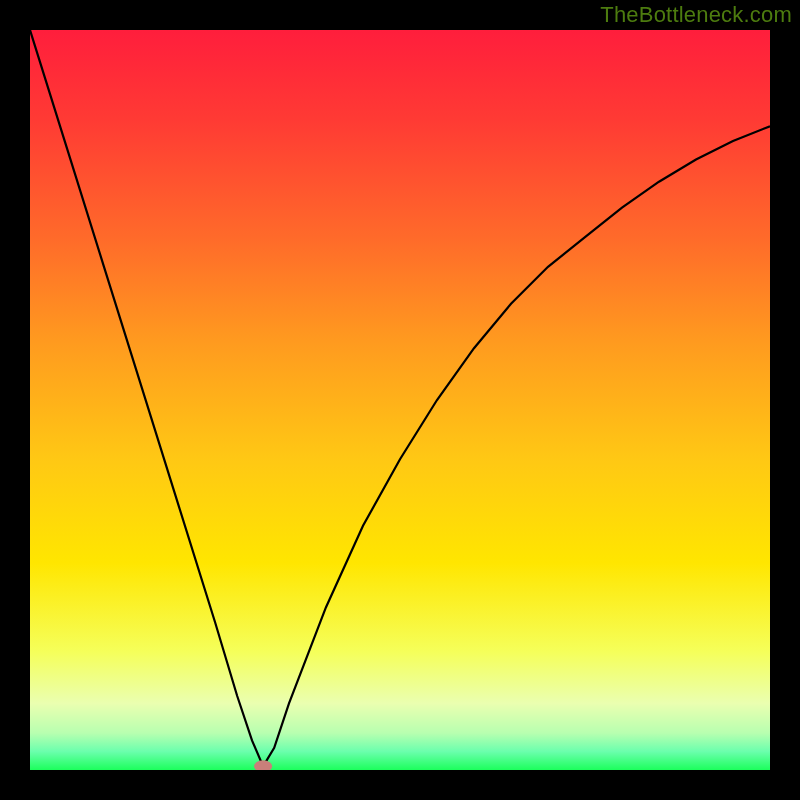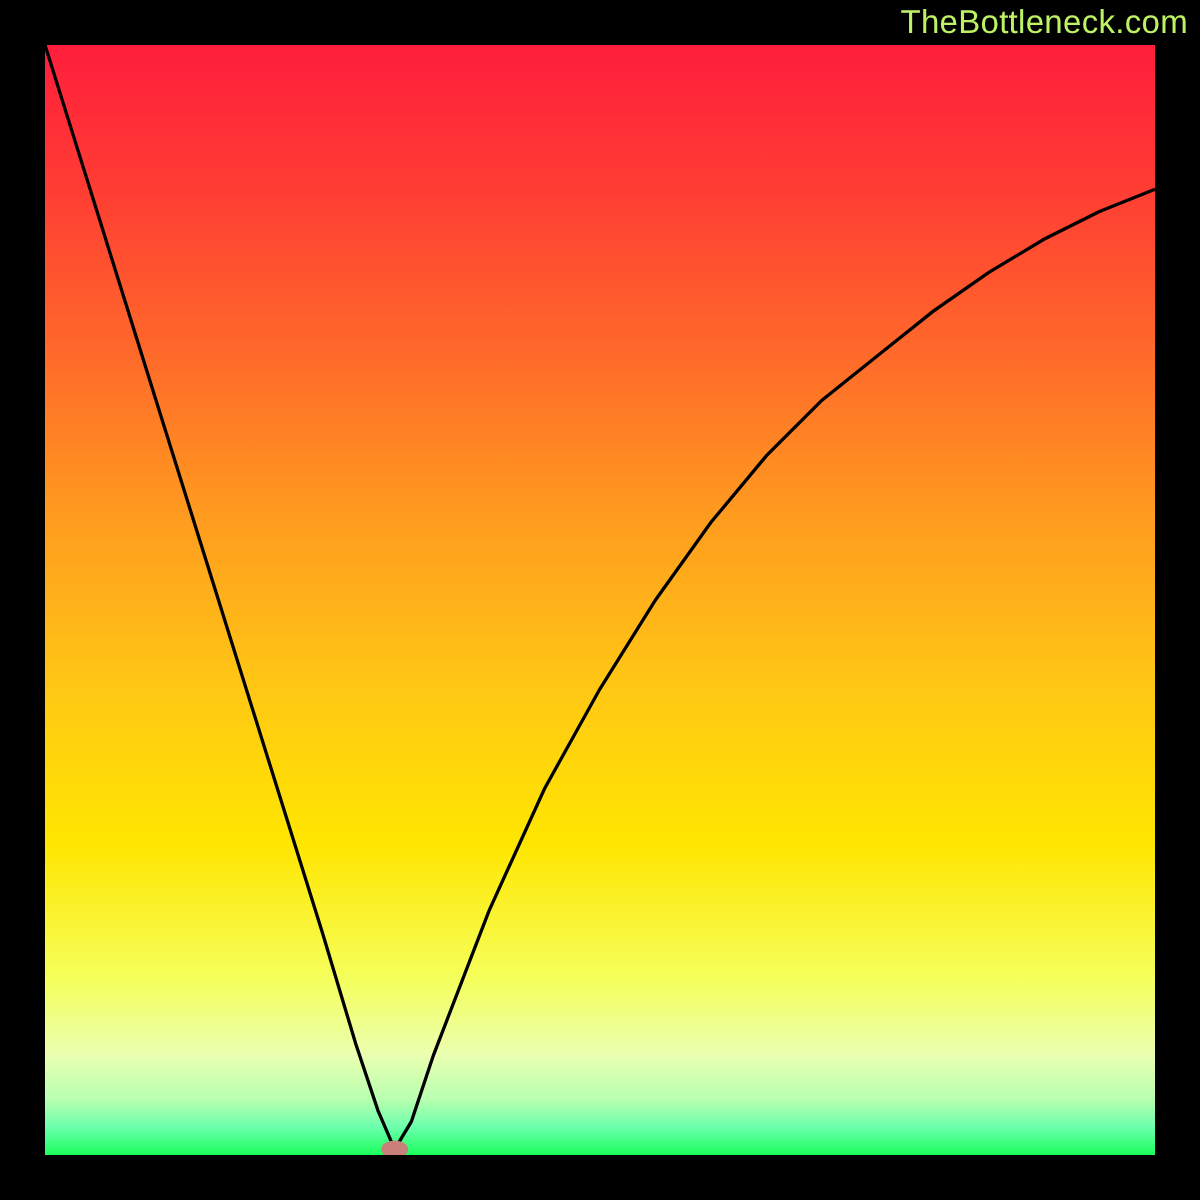--- a/index.html
+++ b/index.html
@@ -7,21 +7,21 @@
     width: 800px;
     height: 800px;
     background: #000;
     position: relative;
     font-family: Arial, Helvetica, sans-serif;
   }
   .watermark {
     position: absolute;
     top: 2px;
     right: 8px;
-    color: #bef264;
+    color: #4d7c0f;
     font-size: 22px;
     font-weight: normal;
     z-index: 10;
     letter-spacing: 0.2px;
   }
   .plot-wrap {
     position: absolute;
     top: 30px;
     left: 30px;
     width: 740px;

